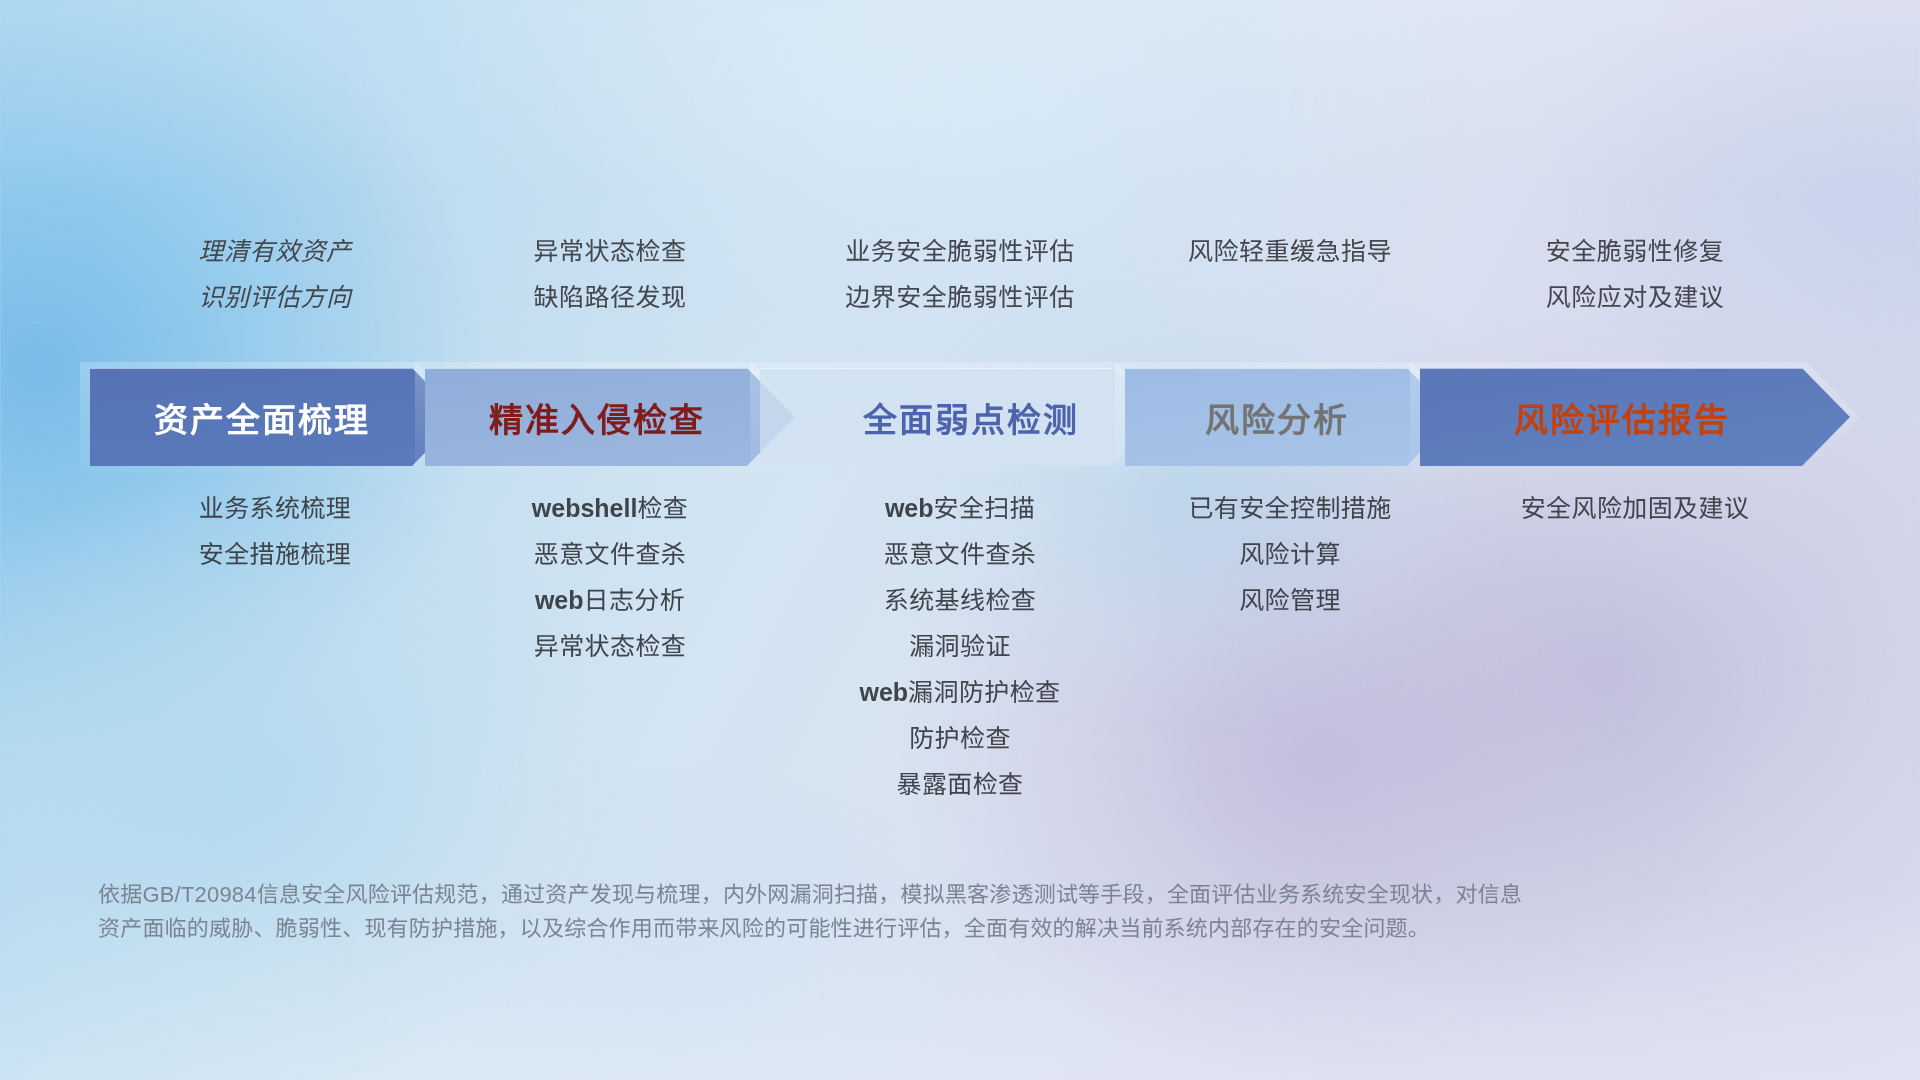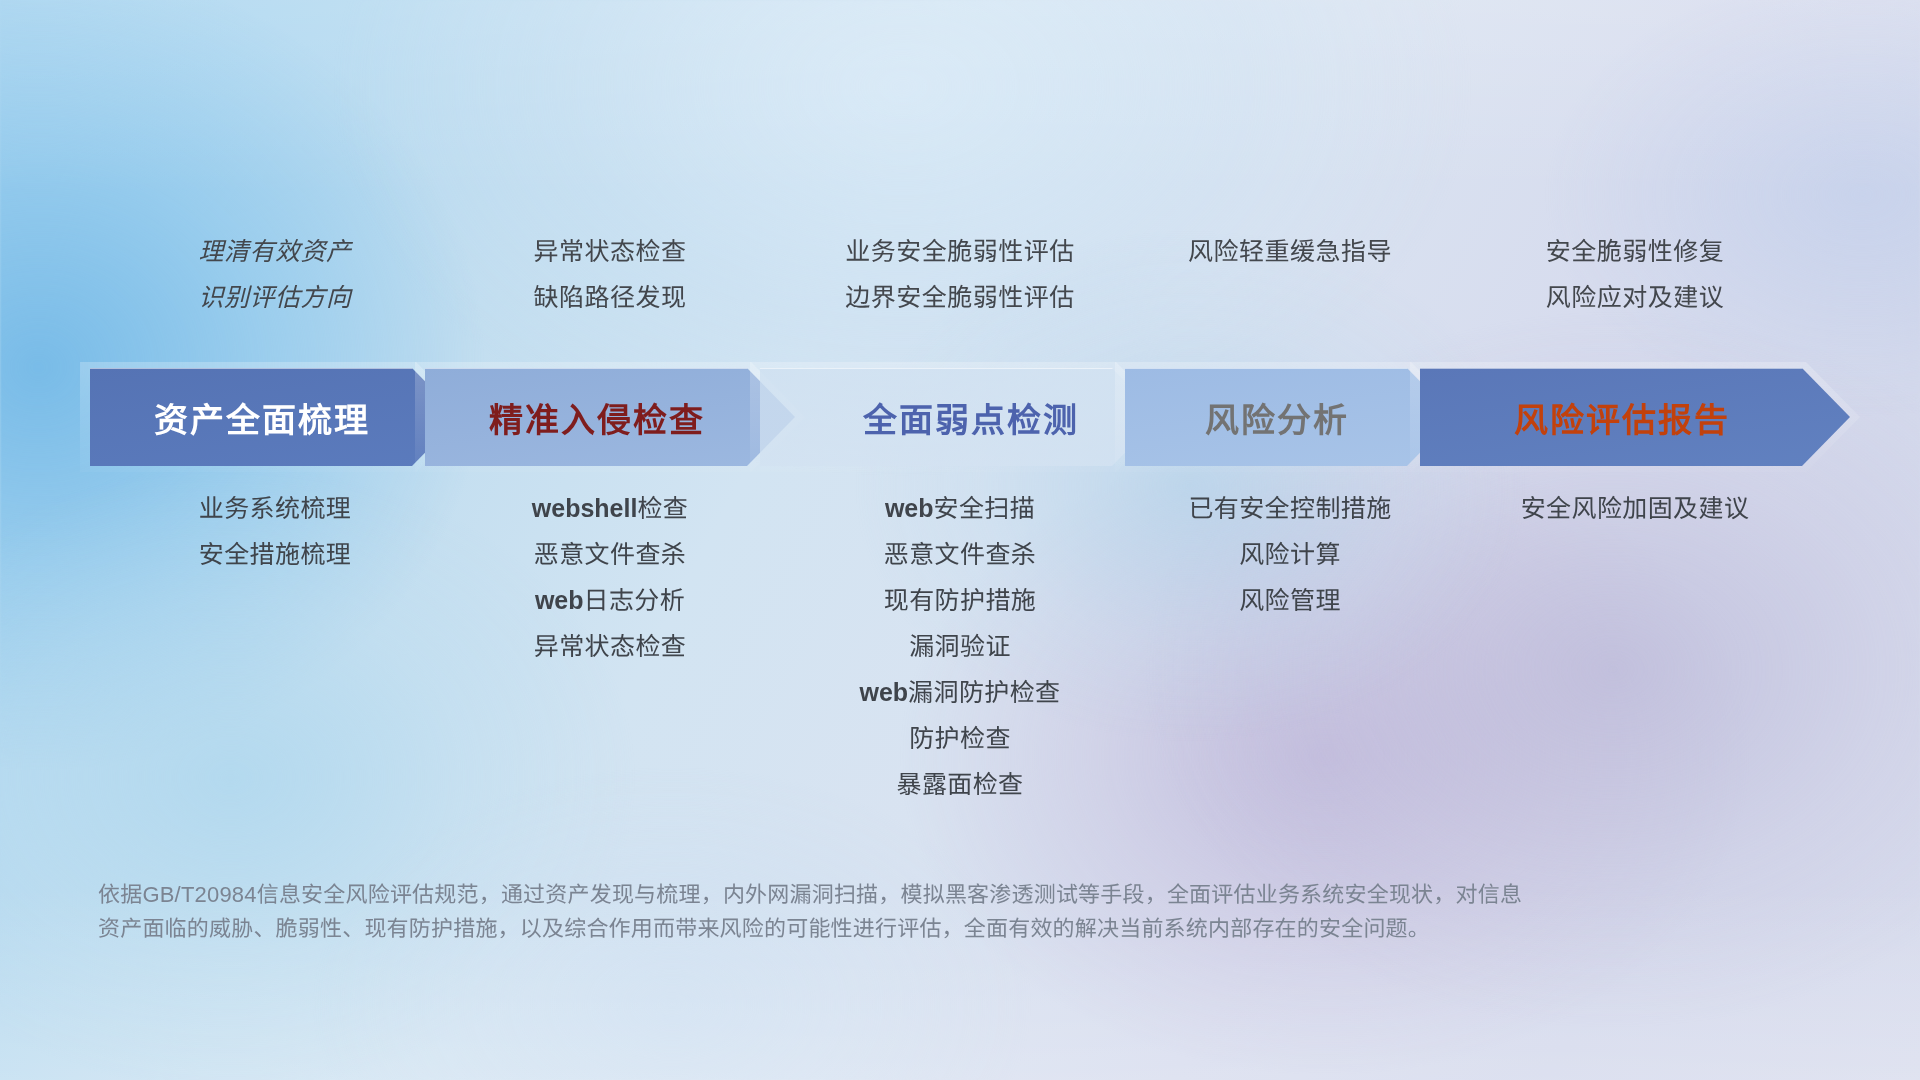--- a/index.html
+++ b/index.html
@@ -271,21 +271,21 @@
         </div>
         <div class="detail-cell" style="position: absolute; left: 330px; width: 370px;">
           <div class="detail-line"><span class="lat">webshell</span>检查</div>
           <div class="detail-line">恶意文件查杀</div>
           <div class="detail-line"><span class="lat">web</span>日志分析</div>
           <div class="detail-line">异常状态检查</div>
         </div>
         <div class="detail-cell" style="position: absolute; left: 665px; width: 400px;">
           <div class="detail-line"><span class="lat">web</span>安全扫描</div>
           <div class="detail-line">恶意文件查杀</div>
-          <div class="detail-line">现有防护措施</div>
+          <div class="detail-line">系统基线检查</div>
           <div class="detail-line">漏洞验证</div>
           <div class="detail-line"><span class="lat">web</span>漏洞防护检查</div>
           <div class="detail-line">防护检查</div>
           <div class="detail-line">暴露面检查</div>
         </div>
         <div class="detail-cell" style="position: absolute; left: 1030px; width: 330px;">
           <div class="detail-line">已有安全控制措施</div>
           <div class="detail-line">风险计算</div>
           <div class="detail-line">风险管理</div>
         </div>

